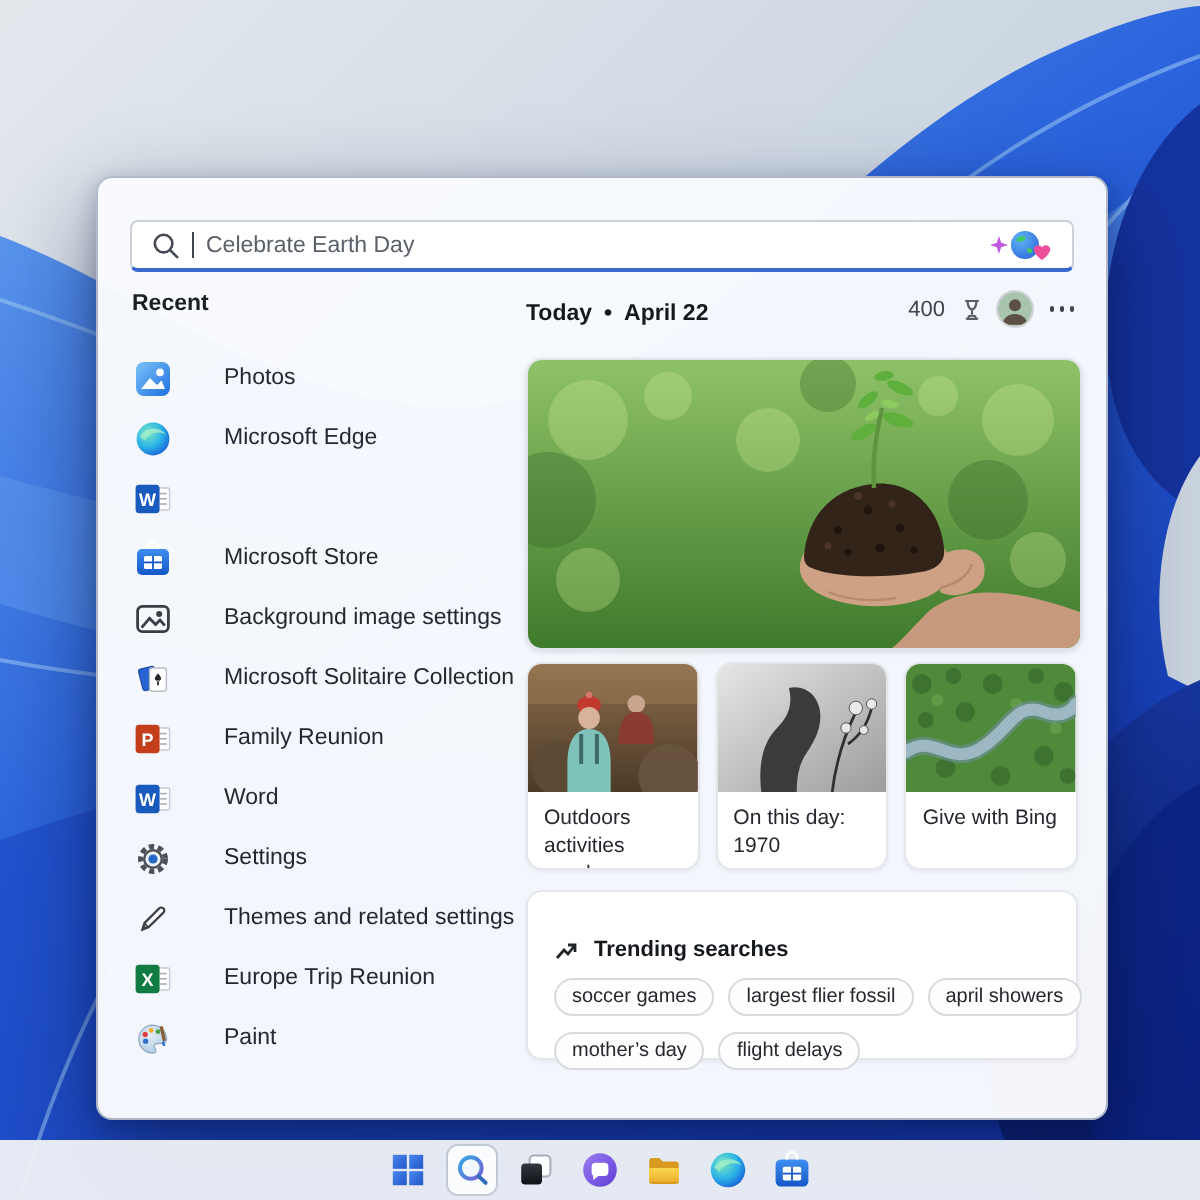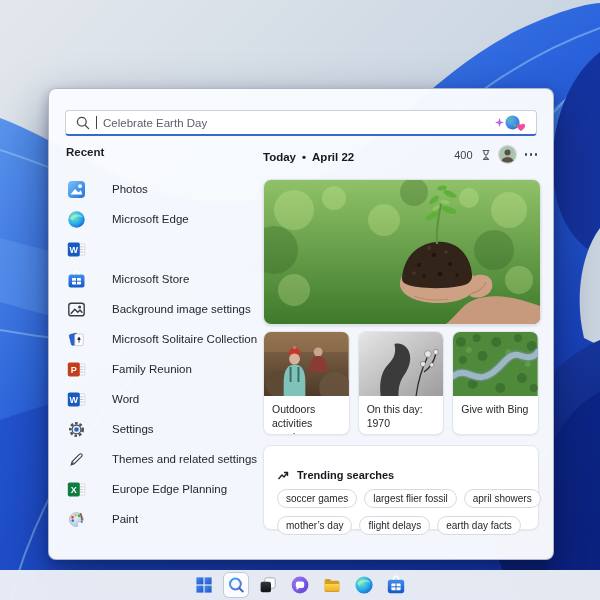--- a/index.html
+++ b/index.html
@@ -288,21 +288,21 @@
           <rect x="11.4" y="4" width="6.4" height="11" rx="0.8" fill="#fff" stroke="#c6cad1" stroke-width="0.7"></rect>
           <g stroke="#aab0b8" stroke-width="0.8">
                 <line x1="13" y1="6.8" x2="16.4" y2="6.8"></line>
                 <line x1="13" y1="9.4" x2="16.4" y2="9.4"></line>
                 <line x1="13" y1="12" x2="16.4" y2="12"></line>
               </g>
           <rect x="0.8" y="2.4" width="12" height="14.2" rx="1.8" fill="#107c41"></rect>
           <text x="6.8" y="13.2" text-anchor="middle" font-size="9" font-weight="bold" fill="#fff" font-family="Liberation Sans">X</text>
         </svg>
       </span>
-      <span class="rlabel">Europe Edge Planning</span>
+      <span class="rlabel">Europe Trip Reunion</span>
     </div>
 
     <div class="ritem">
       <span class="ricon">
         <svg width="19" height="19" viewBox="0 0 19 19">
           <defs>
                 <radialGradient id="gpa" cx="0.4" cy="0.35" r="0.9">
                   <stop offset="0" stop-color="#e6eef6"></stop>
                   <stop offset="1" stop-color="#9ebfdc"></stop>
                 </radialGradient>
@@ -490,21 +490,20 @@
       <span>Trending searches</span>
     </div>
     <div class="pillrow">
       <span class="pill">soccer games</span>
       <span class="pill">largest flier fossil</span>
       <span class="pill">april showers</span>
     </div>
     <div class="pillrow">
       <span class="pill">mother’s day</span>
       <span class="pill">flight delays</span>
-      <span class="pill">earth day facts</span>
     </div>
   </div>
 </div>
 
 <div class="taskbar">
   <span class="tbtn">
     <svg width="20" height="20" viewBox="0 0 20 20">
       <defs>
             <linearGradient id="gwin" x1="0" y1="0" x2="1" y2="1">
               <stop offset="0" stop-color="#4a86ee"></stop>

